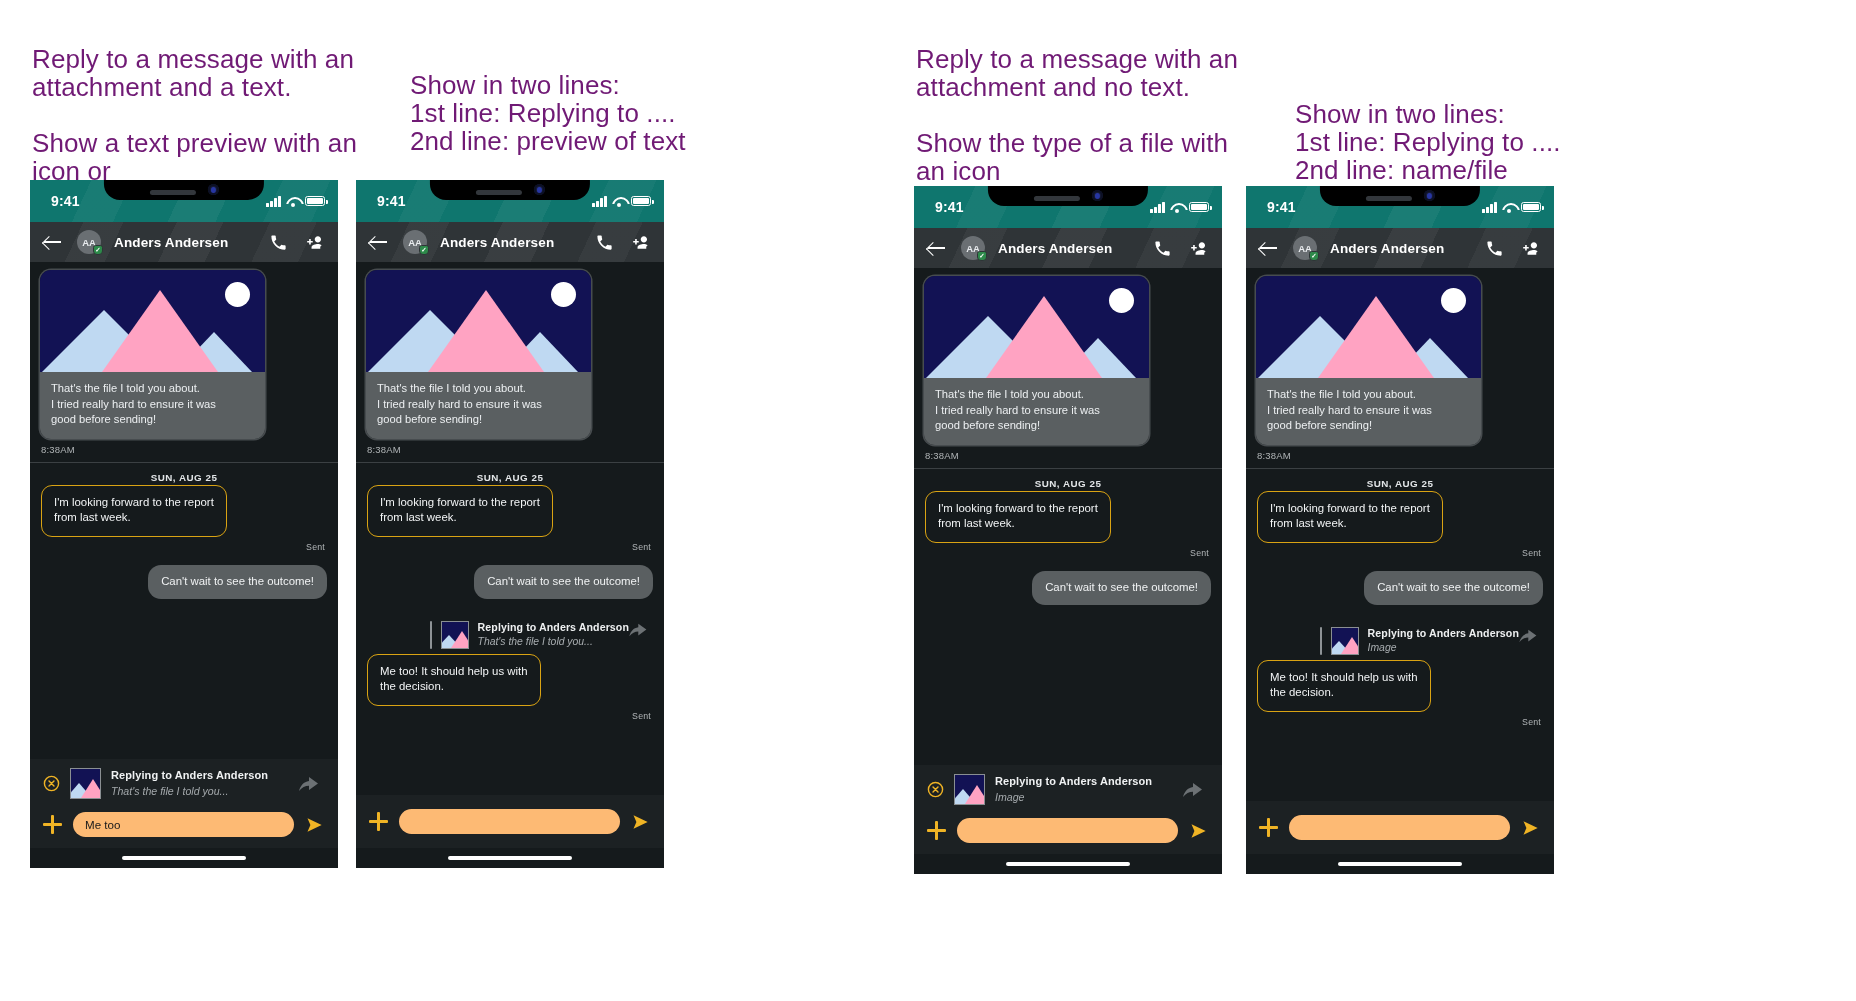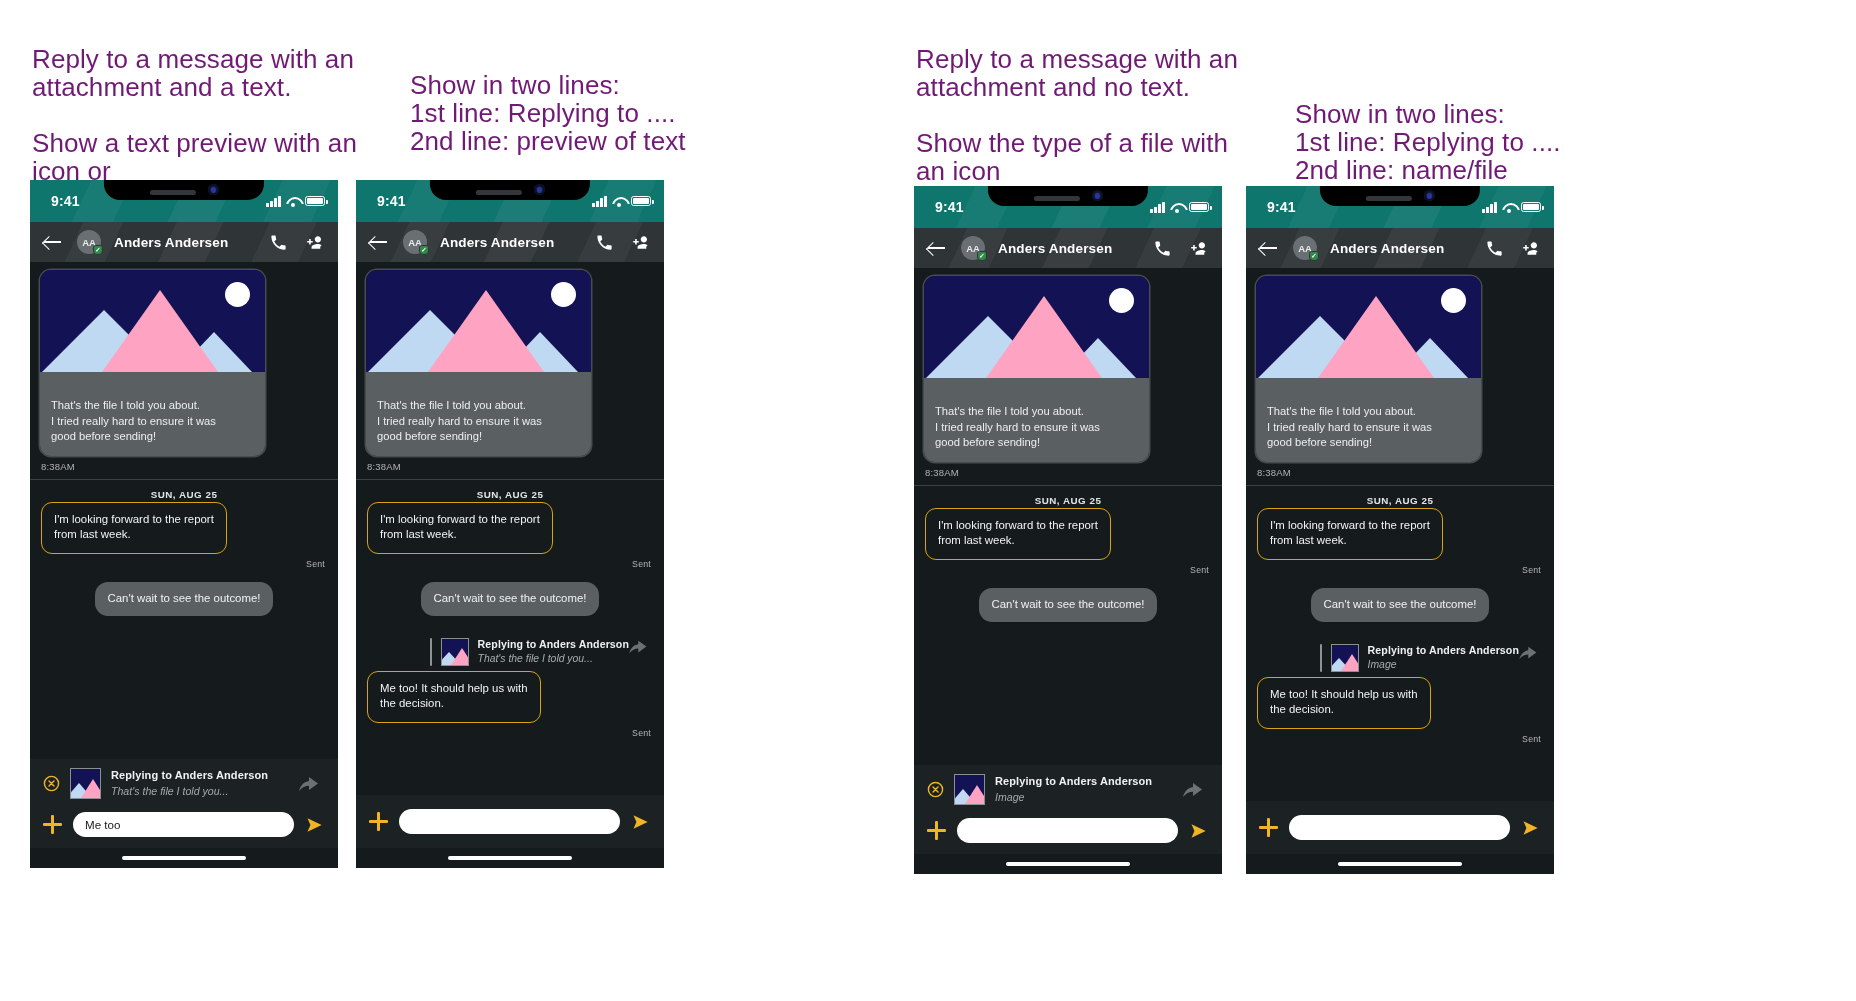--- a/index.html
+++ b/index.html
@@ -121,30 +121,30 @@
   
   .convo { position: relative; flex: 1 1 auto; background: #151a1c; overflow: hidden; }
 
   .imgmsg { margin: 8px 10px 0 10px; width: 73%; border-radius: 11px; overflow: hidden;
             box-shadow: 0 0 0 1.5px #474c4f; }
   .imgmsg .pic { height: 102px; position: relative; background: #121254; overflow: hidden; }
   .imgmsg .pic .moon { position: absolute; right: 15px; top: 12px; width: 25px; height: 25px;
             border-radius: 50%; background: #fff; }
   .imgmsg .pic .mt { position: absolute; bottom: 0; width: 0; height: 0; border-style: solid; }
   .imgmsg .cap { background: #5a5f61; color: #eceff1; font-size: 11.2px; line-height: 15.5px;
-            padding: 26px 11px 11px 11px; white-space: pre-line; }
+            padding: 9px 11px 11px 11px; white-space: pre-line; }
   .msg-time { font-size: 9.5px; color: #b0b4b6; margin: 5px 0 0 11px; letter-spacing: .2px; }
 
   .divider { height: 1px; background: #3b4043; margin-top: 7px; }
   .daystamp { text-align: center; font-size: 9.8px; font-weight: 700; color: #e2e5e7;
               letter-spacing: .5px; padding: 9px 0 2px 0; }
 
   .row { display: flex; padding: 0 11px; }
   .row.out { justify-content: flex-start; }
-  .row.in  { justify-content: center; }
+  .row.in  { justify-content: flex-end; }
 
   .bubble-out {
     max-width: 66%;
     border: 1.4px solid #d9a313;
     border-radius: 11px;
     color: #f2f4f5;
     font-size: 11.4px; line-height: 15.5px;
     padding: 9px 12px 10px 12px;
     background: transparent;
     white-space: pre-line;
@@ -177,21 +177,21 @@
                           background: #121254; overflow: hidden; border: 1.4px solid #8a8f92; }
   .reply-preview .rtxt { line-height: 1.25; }
   .reply-preview .rt1 { font-size: 11px; font-weight: 700; color: #f0f2f3; letter-spacing: .1px; }
   .reply-preview .rt2 { font-size: 10.6px; font-style: italic; font-weight: 300; color: #a4a9ac; margin-top: 2px; }
   .reply-preview .arrow { margin-left: auto; }
 
   .inputrow { display: flex; align-items: center; gap: 11px; padding: 6px 13px 11px 13px; }
   .plus { width: 19px; height: 19px; position: relative; flex: 0 0 auto; }
   .plus:before{content:"";position:absolute;left:0;top:8px;width:19px;height:3.2px;background:#f0b425;border-radius:1px;}
   .plus:after {content:"";position:absolute;top:0;left:8px;height:19px;width:3.2px;background:#f0b425;border-radius:1px;}
-  .txtfield { flex: 1 1 auto; height: 25px; background: #ffffff; border-radius: 13px;
+  .txtfield { flex: 1 1 auto; height: 25px; background: #fdba74; border-radius: 13px;
               display: flex; align-items: center; padding: 0 12px;
               font-size: 11.6px; color: #18191a; }
   .txtfield.empty { color: transparent; }
   .sendbtn { width: 20px; height: 20px; flex: 0 0 auto; }
 
   .homebar { flex: 0 0 auto; height: 20px; background: #151a1c; display:flex; align-items:center; justify-content:center; }
   .homebar i { display:block; width: 40%; height: 3.4px; background: #fff; border-radius: 2px; }
 </style>
 </head>
 <body>

